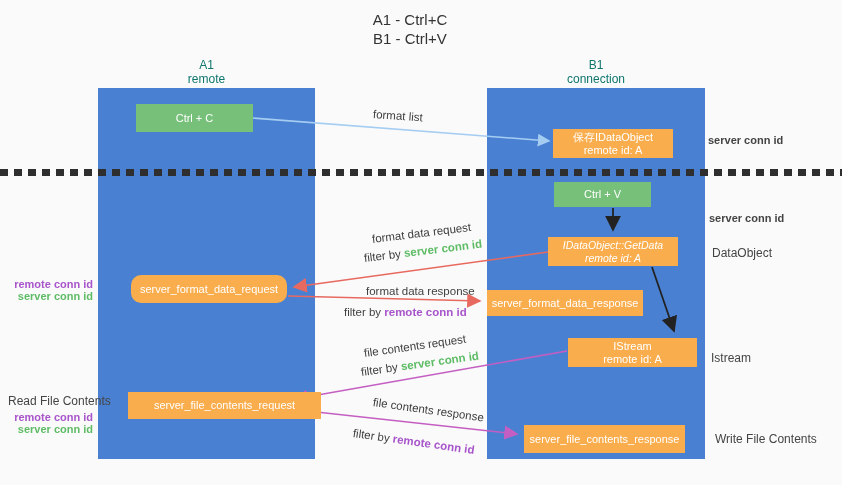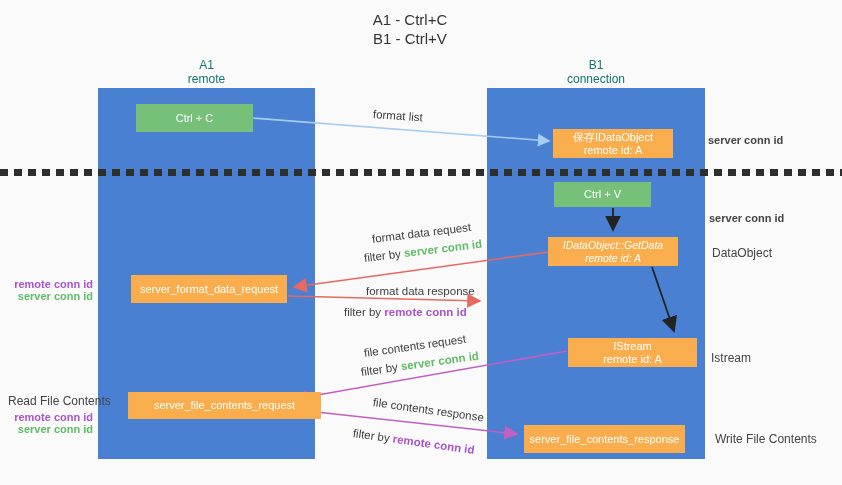--- a/index.html
+++ b/index.html
@@ -140,37 +140,40 @@
     <line x1="652" y1="267" x2="674" y2="331" stroke="#222222" stroke-width="1.8" marker-end="url(#m-black)"></line>
     <line x1="548" y1="252" x2="294" y2="287" stroke="#e8695f" stroke-width="1.6" marker-end="url(#m-red)"></line>
     <line x1="288" y1="296" x2="480" y2="301" stroke="#e8695f" stroke-width="1.6" marker-end="url(#m-red)"></line>
     <line x1="567" y1="351" x2="295" y2="399" stroke="#c45ec2" stroke-width="1.6" marker-end="url(#m-mag)"></line>
     <line x1="289" y1="409" x2="517" y2="434" stroke="#c45ec2" stroke-width="1.6" marker-end="url(#m-mag)"></line>
   </svg>
 
   <div class="abs node green" style="left:136px; top:104px; width:117px; height:28px;">
     <div>Ctrl + C</div>
   </div>
-  <div class="abs node orange" style="left:131px; top:275px; width:156px; height:28px;">
+  <div class="abs node orange" style="left:131px; top:275px; width:156px; height:28px;border-radius:10px;">
     <div>server_format_data_request</div>
   </div>
   <div class="abs node orange" style="left:128px; top:392px; width:193px; height:27px;">
     <div>server_file_contents_request</div>
   </div>
 
   <div class="abs node orange" style="left:553px; top:129px; width:120px; height:29px; font-size:11px;">
     <div>保存IDataObject</div>
     <div>remote id: A</div>
   </div>
   <div class="abs node green" style="left:554px; top:182px; width:97px; height:25px;">
     <div>Ctrl + V</div>
   </div>
   <div class="abs node orange" style="left:548px; top:237px; width:130px; height:29px; font-size:10.5px;font-style:italic;">
     <div>IDataObject::GetData</div>
     <div>remote id: A</div>
+  </div>
+  <div class="abs node orange" style="left:487px; top:290px; width:156px; height:26px;">
+    <div>server_format_data_response</div>
   </div>
   <div class="abs node orange" style="left:568px; top:338px; width:129px; height:29px;">
     <div>IStream</div>
     <div>remote id: A</div>
   </div>
   <div class="abs node orange" style="left:524px; top:425px; width:161px; height:28px;">
     <div>server_file_contents_response</div>
   </div>
 
   <div class="abs edge-label rot-p4" style="left:373px; top:108px;">format list</div>

